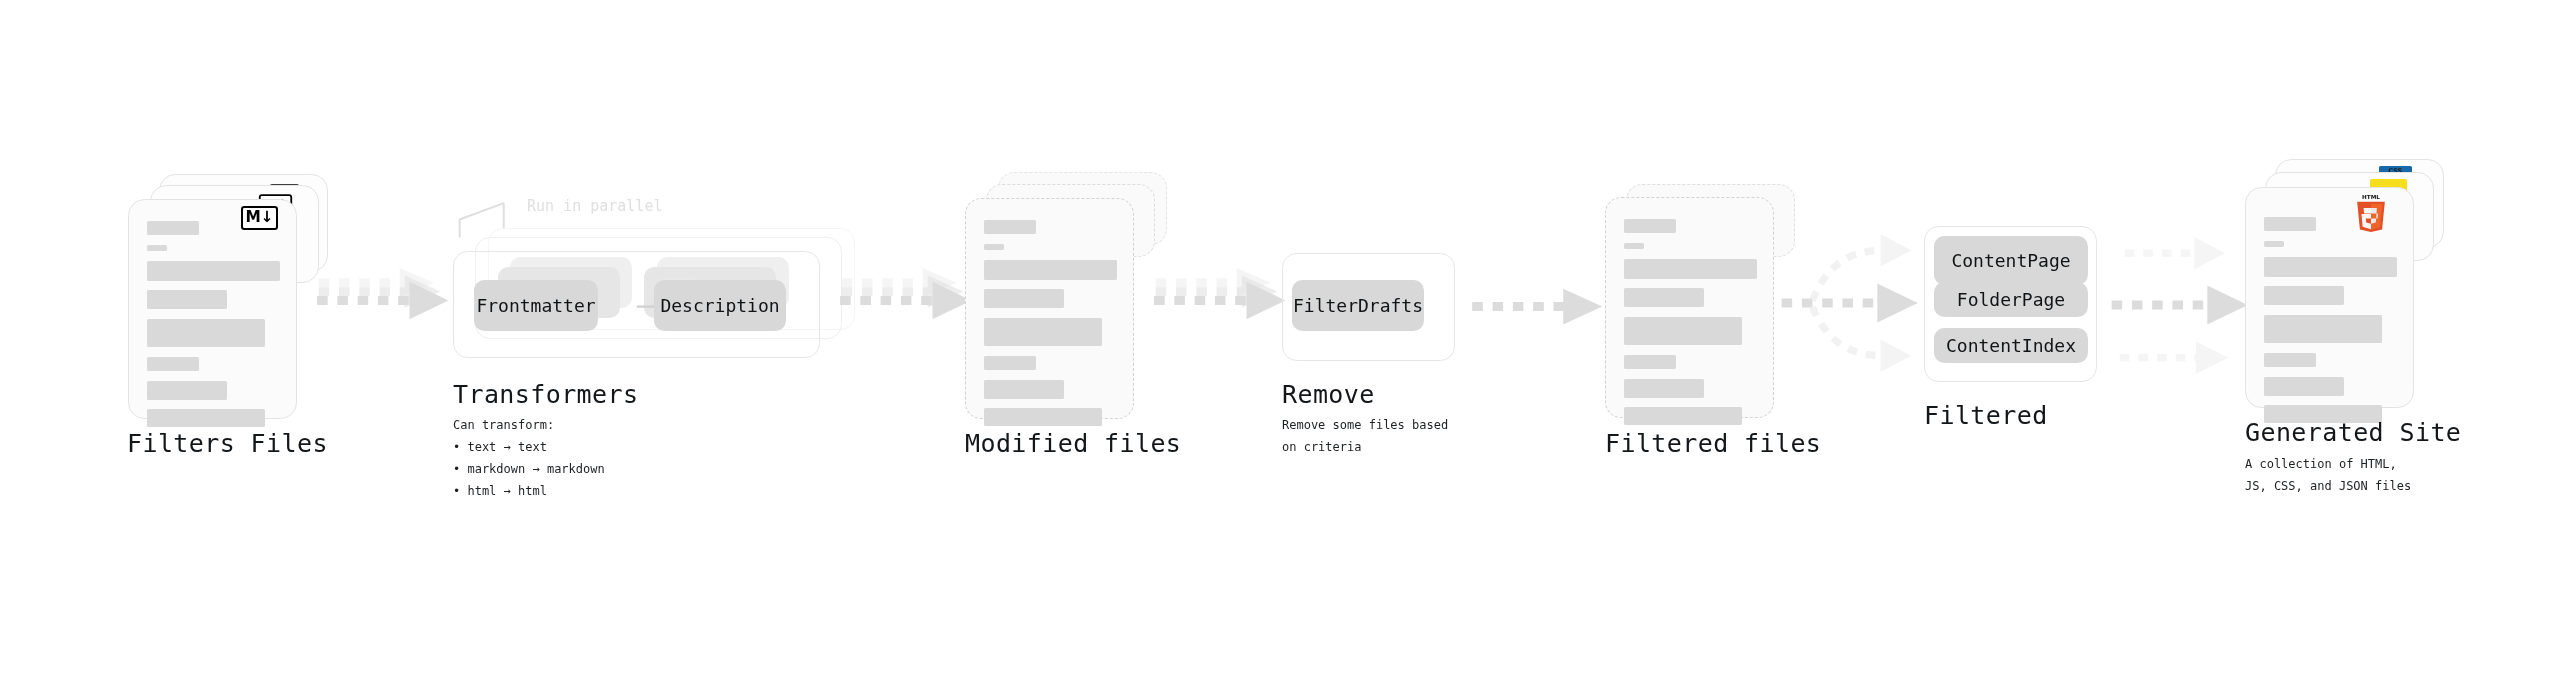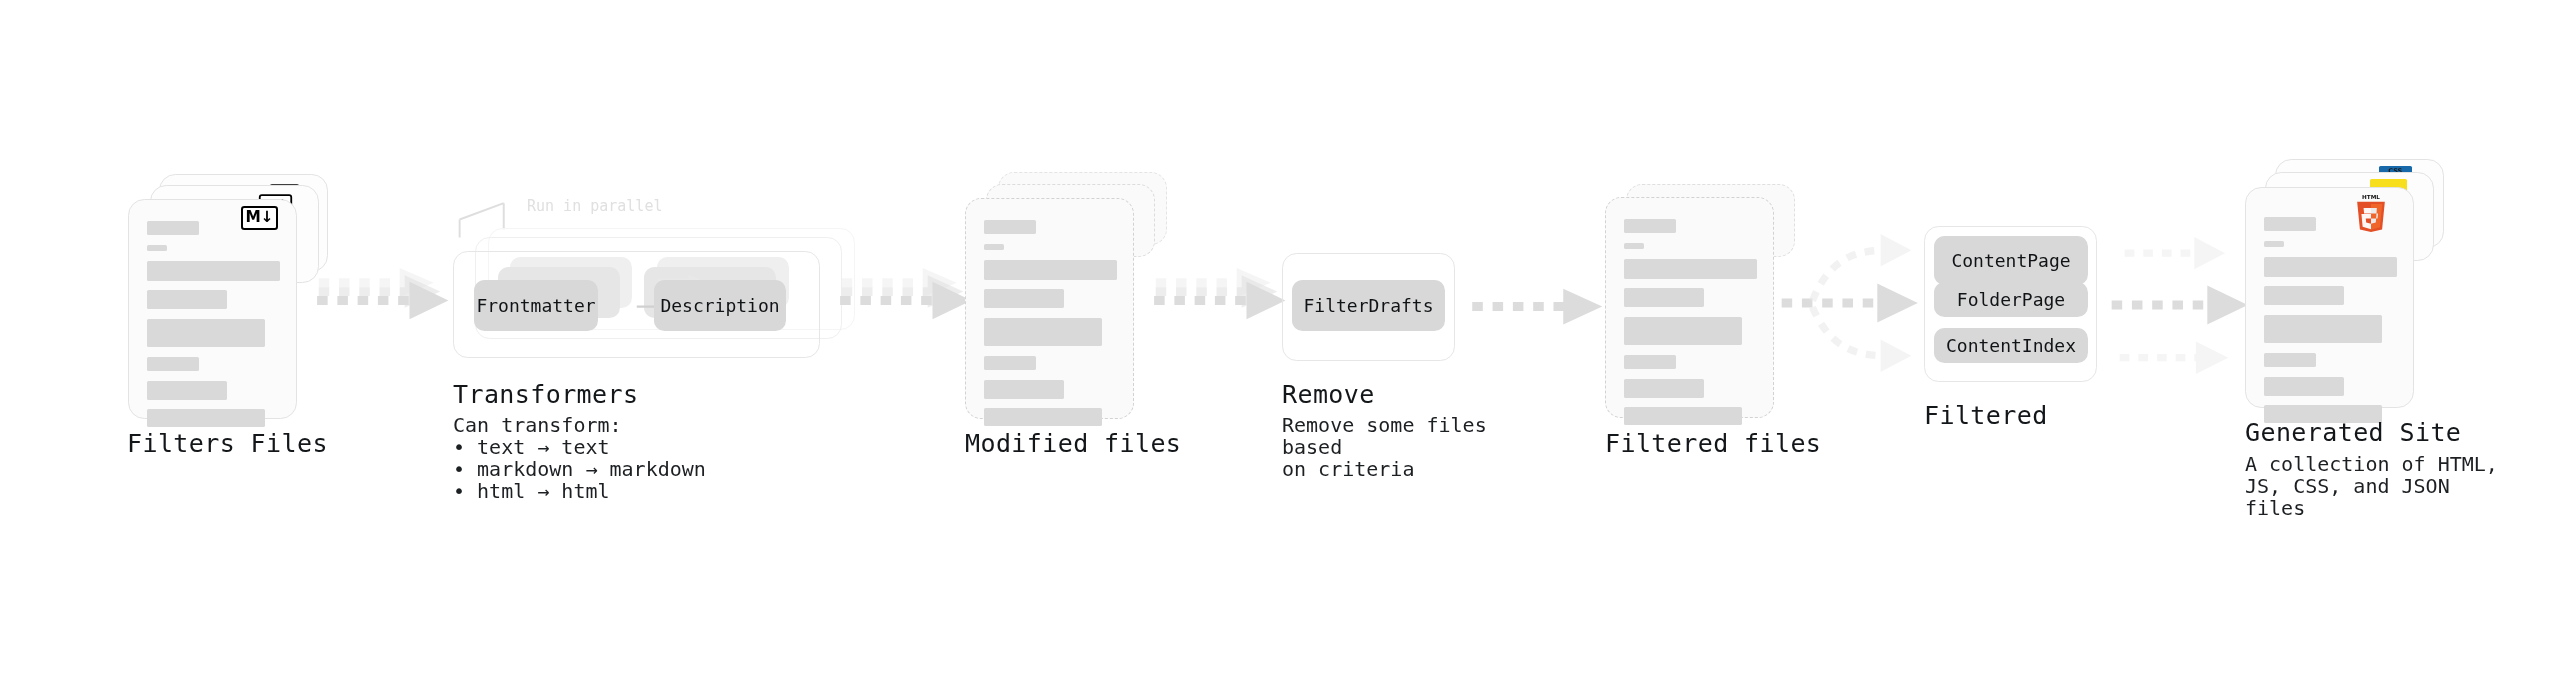--- a/index.html
+++ b/index.html
@@ -30,21 +30,21 @@
   
   .title {
     position: absolute;
     font-size: 25px;
     color: #14171a;
     letter-spacing: 0.4px;
     white-space: nowrap;
   }
   .subtitle {
     position: absolute;
-    font-size: 20px;
+    font-size: 12px;
     line-height: 22px;
     color: #1d2023;
     white-space: pre-line;
   }
 
   
   .groupbox {
     position: absolute;
     border: 1.6px solid #e6e6e6;
     border-radius: 14.6px;
@@ -226,21 +226,21 @@
       <line x1="16" y1="40" x2="130" y2="40" stroke="#e4e4e4" stroke-width="11" stroke-dasharray="13 12"></line>
       <polygon points="122,20 166,40 122,60" fill="#e4e4e4"></polygon>
     </g>
     <g>
       <line x1="10" y1="40" x2="132" y2="40" stroke="#dcdcdc" stroke-width="11" stroke-dasharray="13 12"></line>
       <polygon points="124,17 172,40 124,63" fill="#dcdcdc"></polygon>
     </g>
   </svg>
 
   <div class="groupbox" style="left:1282px; top:253px; width:173px; height:108px;"></div>
-  <div class="pill" style="left:1292px; top:280px; width:153px; height:51px;">
+  <div class="pill" style="left:1292px; top:280px; width:132px; height:51px;">
     <span>FilterDrafts</span>
   </div>
   <div class="title" style="left:1282px; top:380px;">Remove</div>
   <div class="subtitle" style="left:1282px; top:414px; width:260px;">Remove some files based
 on criteria</div>
 
   <svg class="arrowsvg" style="left:1469px; top:286px; width:143px; height:41px;" viewBox="0 0 176 50">
     <line x1="4" y1="25" x2="124" y2="25" stroke="#dcdcdc" stroke-width="11" stroke-dasharray="13 12"></line>
     <polygon points="116,3 164,25 116,47" fill="#dcdcdc"></polygon>
   </svg>

